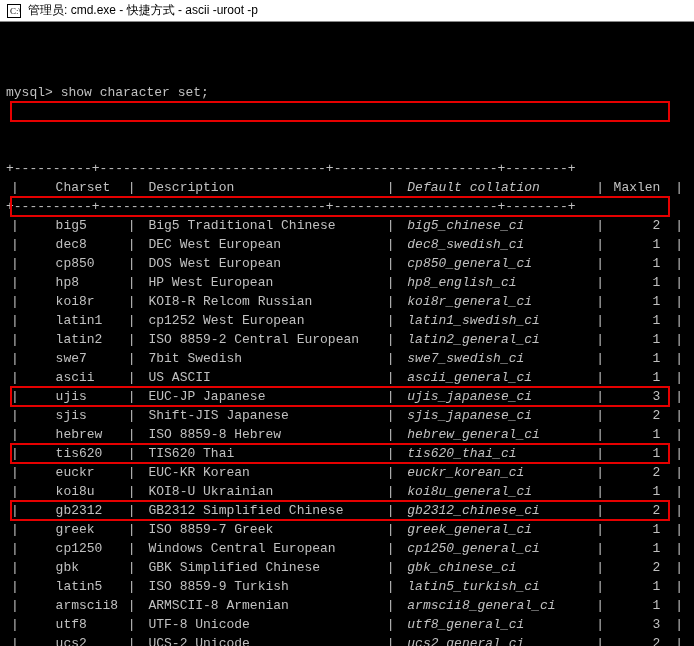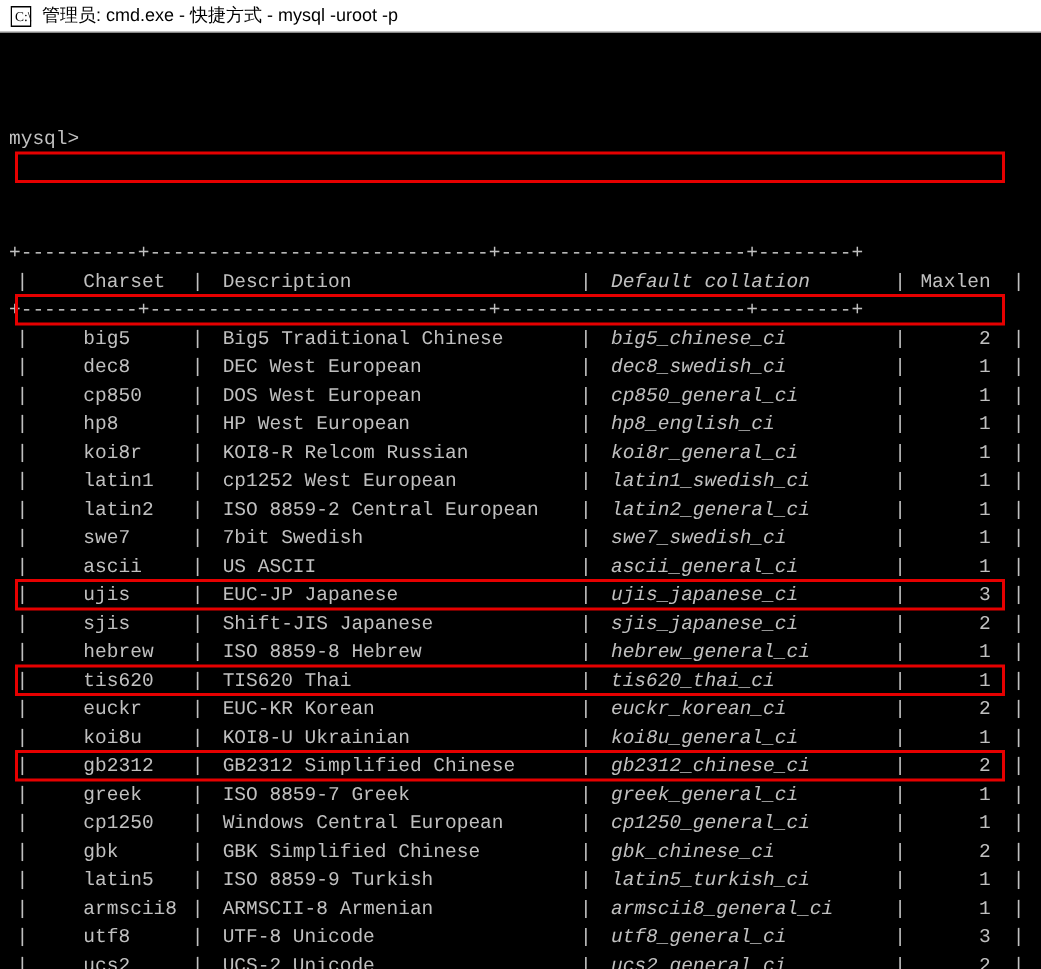--- a/index.html
+++ b/index.html
@@ -62,25 +62,25 @@
 <body>
 
 <div class="titlebar">
   <span class="icon">
     <svg width="14" height="14" viewBox="0 0 14 14">
       <rect x="0" y="0" width="14" height="14" fill="#000"></rect>
       <rect x="1" y="1" width="12" height="12" fill="#fff"></rect>
       <text x="3" y="10" font-size="9" font-family="Consolas" fill="#000">C:\</text>
     </svg>
   </span>
-  <span>管理员: cmd.exe - 快捷方式 - mysql  -uroot -p</span>
+  <span>管理员: cmd.exe - 快捷方式 - ascii  -uroot -p</span>
 </div>
 
 <div class="terminal">
 
   <div class="row">
-    <span>mysql&gt;</span><span>&nbsp;</span>
+    <span>mysql&gt;</span><span>&nbsp;</span><span>show character set;</span>
   </div>
 
   <div id="table-area"><div class="row">+----------+-----------------------------+---------------------+--------+</div><div class="row"><span class="c-sep">|</span><span class="c-chs"> Charset</span><span class="c-sep">|</span><span class="c-desc"> Description</span><span class="c-sep">|</span><span class="c-coll"> Default collation</span><span class="c-sep">|</span><span class="c-max">Maxlen </span><span class="c-sep">|</span></div><div class="row">+----------+-----------------------------+---------------------+--------+</div><div class="row"><span class="c-sep">|</span><span class="c-chs"> big5</span><span class="c-sep">|</span><span class="c-desc"> Big5 Traditional Chinese</span><span class="c-sep">|</span><span class="c-coll"> big5_chinese_ci</span><span class="c-sep">|</span><span class="c-max">2 </span><span class="c-sep">|</span></div><div class="row"><span class="c-sep">|</span><span class="c-chs"> dec8</span><span class="c-sep">|</span><span class="c-desc"> DEC West European</span><span class="c-sep">|</span><span class="c-coll"> dec8_swedish_ci</span><span class="c-sep">|</span><span class="c-max">1 </span><span class="c-sep">|</span></div><div class="row"><span class="c-sep">|</span><span class="c-chs"> cp850</span><span class="c-sep">|</span><span class="c-desc"> DOS West European</span><span class="c-sep">|</span><span class="c-coll"> cp850_general_ci</span><span class="c-sep">|</span><span class="c-max">1 </span><span class="c-sep">|</span></div><div class="row"><span class="c-sep">|</span><span class="c-chs"> hp8</span><span class="c-sep">|</span><span class="c-desc"> HP West European</span><span class="c-sep">|</span><span class="c-coll"> hp8_english_ci</span><span class="c-sep">|</span><span class="c-max">1 </span><span class="c-sep">|</span></div><div class="row"><span class="c-sep">|</span><span class="c-chs"> koi8r</span><span class="c-sep">|</span><span class="c-desc"> KOI8-R Relcom Russian</span><span class="c-sep">|</span><span class="c-coll"> koi8r_general_ci</span><span class="c-sep">|</span><span class="c-max">1 </span><span class="c-sep">|</span></div><div class="row"><span class="c-sep">|</span><span class="c-chs"> latin1</span><span class="c-sep">|</span><span class="c-desc"> cp1252 West European</span><span class="c-sep">|</span><span class="c-coll"> latin1_swedish_ci</span><span class="c-sep">|</span><span class="c-max">1 </span><span class="c-sep">|</span></div><div class="row"><span class="c-sep">|</span><span class="c-chs"> latin2</span><span class="c-sep">|</span><span class="c-desc"> ISO 8859-2 Central European</span><span class="c-sep">|</span><span class="c-coll"> latin2_general_ci</span><span class="c-sep">|</span><span class="c-max">1 </span><span class="c-sep">|</span></div><div class="row"><span class="c-sep">|</span><span class="c-chs"> swe7</span><span class="c-sep">|</span><span class="c-desc"> 7bit Swedish</span><span class="c-sep">|</span><span class="c-coll"> swe7_swedish_ci</span><span class="c-sep">|</span><span class="c-max">1 </span><span class="c-sep">|</span></div><div class="row"><span class="c-sep">|</span><span class="c-chs"> ascii</span><span class="c-sep">|</span><span class="c-desc"> US ASCII</span><span class="c-sep">|</span><span class="c-coll"> ascii_general_ci</span><span class="c-sep">|</span><span class="c-max">1 </span><span class="c-sep">|</span></div><div class="row"><span class="c-sep">|</span><span class="c-chs"> ujis</span><span class="c-sep">|</span><span class="c-desc"> EUC-JP Japanese</span><span class="c-sep">|</span><span class="c-coll"> ujis_japanese_ci</span><span class="c-sep">|</span><span class="c-max">3 </span><span class="c-sep">|</span></div><div class="row"><span class="c-sep">|</span><span class="c-chs"> sjis</span><span class="c-sep">|</span><span class="c-desc"> Shift-JIS Japanese</span><span class="c-sep">|</span><span class="c-coll"> sjis_japanese_ci</span><span class="c-sep">|</span><span class="c-max">2 </span><span class="c-sep">|</span></div><div class="row"><span class="c-sep">|</span><span class="c-chs"> hebrew</span><span class="c-sep">|</span><span class="c-desc"> ISO 8859-8 Hebrew</span><span class="c-sep">|</span><span class="c-coll"> hebrew_general_ci</span><span class="c-sep">|</span><span class="c-max">1 </span><span class="c-sep">|</span></div><div class="row"><span class="c-sep">|</span><span class="c-chs"> tis620</span><span class="c-sep">|</span><span class="c-desc"> TIS620 Thai</span><span class="c-sep">|</span><span class="c-coll"> tis620_thai_ci</span><span class="c-sep">|</span><span class="c-max">1 </span><span class="c-sep">|</span></div><div class="row"><span class="c-sep">|</span><span class="c-chs"> euckr</span><span class="c-sep">|</span><span class="c-desc"> EUC-KR Korean</span><span class="c-sep">|</span><span class="c-coll"> euckr_korean_ci</span><span class="c-sep">|</span><span class="c-max">2 </span><span class="c-sep">|</span></div><div class="row"><span class="c-sep">|</span><span class="c-chs"> koi8u</span><span class="c-sep">|</span><span class="c-desc"> KOI8-U Ukrainian</span><span class="c-sep">|</span><span class="c-coll"> koi8u_general_ci</span><span class="c-sep">|</span><span class="c-max">1 </span><span class="c-sep">|</span></div><div class="row"><span class="c-sep">|</span><span class="c-chs"> gb2312</span><span class="c-sep">|</span><span class="c-desc"> GB2312 Simplified Chinese</span><span class="c-sep">|</span><span class="c-coll"> gb2312_chinese_ci</span><span class="c-sep">|</span><span class="c-max">2 </span><span class="c-sep">|</span></div><div class="row"><span class="c-sep">|</span><span class="c-chs"> greek</span><span class="c-sep">|</span><span class="c-desc"> ISO 8859-7 Greek</span><span class="c-sep">|</span><span class="c-coll"> greek_general_ci</span><span class="c-sep">|</span><span class="c-max">1 </span><span class="c-sep">|</span></div><div class="row"><span class="c-sep">|</span><span class="c-chs"> cp1250</span><span class="c-sep">|</span><span class="c-desc"> Windows Central European</span><span class="c-sep">|</span><span class="c-coll"> cp1250_general_ci</span><span class="c-sep">|</span><span class="c-max">1 </span><span class="c-sep">|</span></div><div class="row"><span class="c-sep">|</span><span class="c-chs"> gbk</span><span class="c-sep">|</span><span class="c-desc"> GBK Simplified Chinese</span><span class="c-sep">|</span><span class="c-coll"> gbk_chinese_ci</span><span class="c-sep">|</span><span class="c-max">2 </span><span class="c-sep">|</span></div><div class="row"><span class="c-sep">|</span><span class="c-chs"> latin5</span><span class="c-sep">|</span><span class="c-desc"> ISO 8859-9 Turkish</span><span class="c-sep">|</span><span class="c-coll"> latin5_turkish_ci</span><span class="c-sep">|</span><span class="c-max">1 </span><span class="c-sep">|</span></div><div class="row"><span class="c-sep">|</span><span class="c-chs"> armscii8</span><span class="c-sep">|</span><span class="c-desc"> ARMSCII-8 Armenian</span><span class="c-sep">|</span><span class="c-coll"> armscii8_general_ci</span><span class="c-sep">|</span><span class="c-max">1 </span><span class="c-sep">|</span></div><div class="row"><span class="c-sep">|</span><span class="c-chs"> utf8</span><span class="c-sep">|</span><span class="c-desc"> UTF-8 Unicode</span><span class="c-sep">|</span><span class="c-coll"> utf8_general_ci</span><span class="c-sep">|</span><span class="c-max">3 </span><span class="c-sep">|</span></div><div class="row"><span class="c-sep">|</span><span class="c-chs"> ucs2</span><span class="c-sep">|</span><span class="c-desc"> UCS-2 Unicode</span><span class="c-sep">|</span><span class="c-coll"> ucs2_general_ci</span><span class="c-sep">|</span><span class="c-max">2 </span><span class="c-sep">|</span></div></div>
 
   
 <div class="hl" style="top: 79px;"></div><div class="hl" style="top: 174px;"></div><div class="hl" style="top: 364px;"></div><div class="hl" style="top: 421px;"></div><div class="hl" style="top: 478px;"></div></div>
 
 </body></html>

